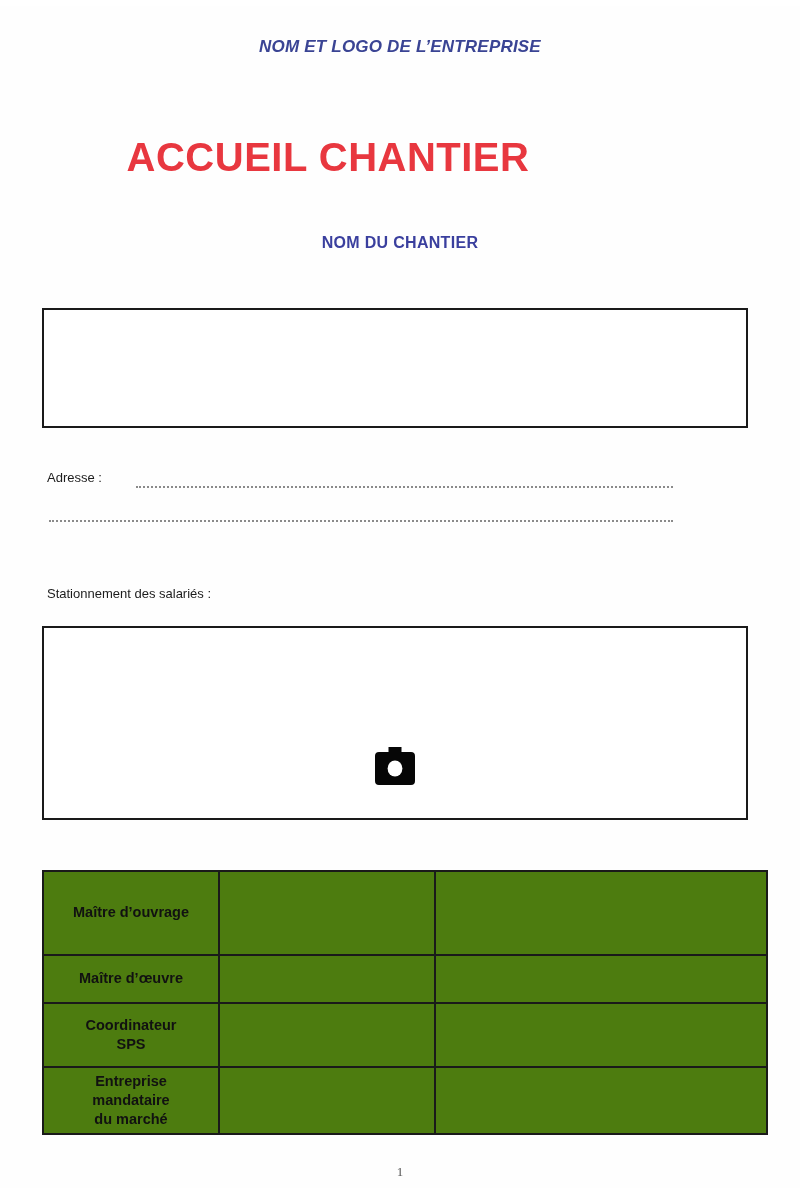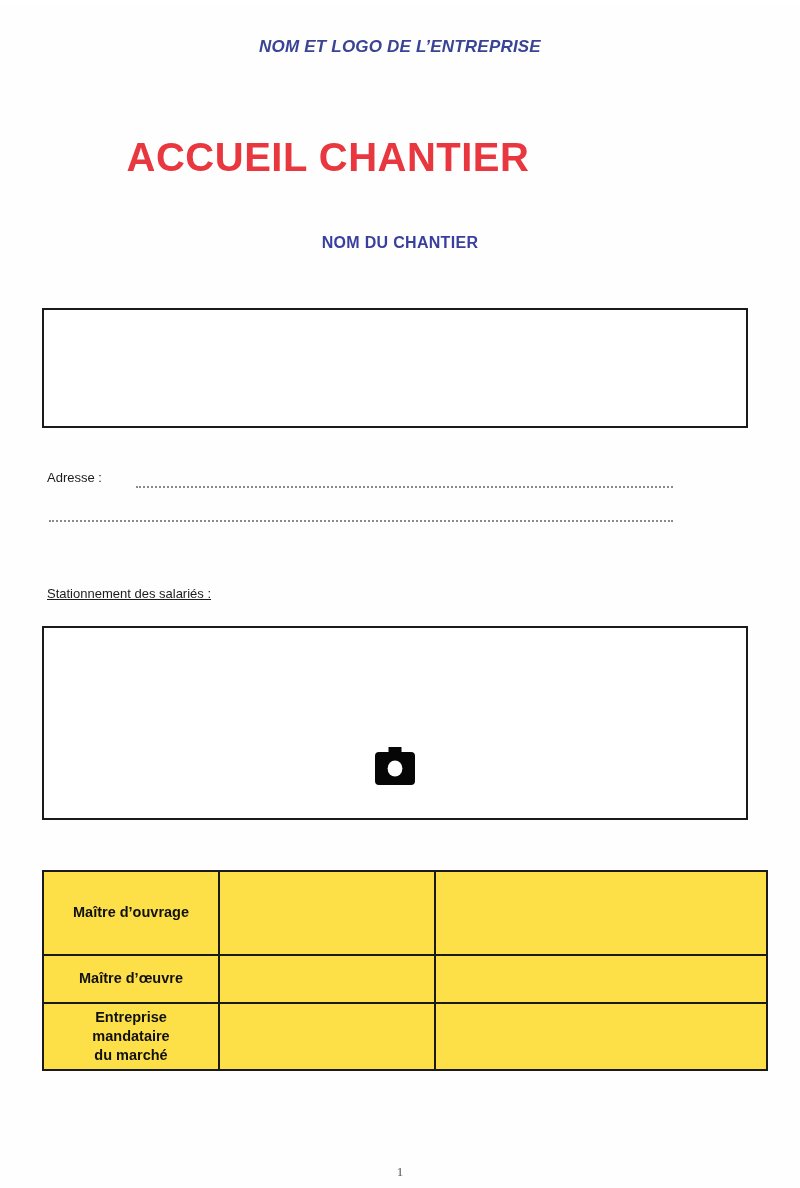--- a/index.html
+++ b/index.html
@@ -89,21 +89,20 @@
     color: #1c1c1c;
     white-space: nowrap;
   }
   #address-label {
     left: 47px;
     top: 464px;
   }
   #parking-label {
     left: 47px;
     top: 580px;
-    text-decoration: underline;
   }
 
   
   .dotted-line {
     position: absolute;
     height: 2px;
     border-bottom: 2px dotted #8a8a8a;
   }
   #address-dots-1 {
     left: 136px;
@@ -132,21 +131,21 @@
     position: absolute;
     left: 42px;
     top: 864px;
     width: 706px;
     border-collapse: collapse;
     table-layout: fixed;
   }
   #stakeholders-table td {
     border: 2px solid #1a1a1a;
     padding: 0;
-    background: #fde047;
+    background: #4d7c0f;
   }
   #stakeholders-table td.label-cell {
     width: 162px;
     text-align: center;
     vertical-align: middle;
     font-size: 14.5px;
     font-weight: bold;
     color: #111111;
     line-height: 1.32;
     padding: 4px 6px;
@@ -201,20 +200,25 @@
       <tr class="row-h-1">
         <td class="label-cell">Maître d’ouvrage</td>
         <td class="value-cell-a"></td>
         <td class="value-cell-b"></td>
       </tr>
       <tr class="row-h-2">
         <td class="label-cell">Maître d’œuvre</td>
         <td class="value-cell-a"></td>
         <td class="value-cell-b"></td>
       </tr>
+      <tr class="row-h-3">
+        <td class="label-cell">Coordinateur<br>SPS</td>
+        <td class="value-cell-a"></td>
+        <td class="value-cell-b"></td>
+      </tr>
       <tr class="row-h-4">
         <td class="label-cell">Entreprise<br>mandataire<br>du marché</td>
         <td class="value-cell-a"></td>
         <td class="value-cell-b"></td>
       </tr>
     </tbody>
   </table>
 
   <div class="page-number">1</div>
 

